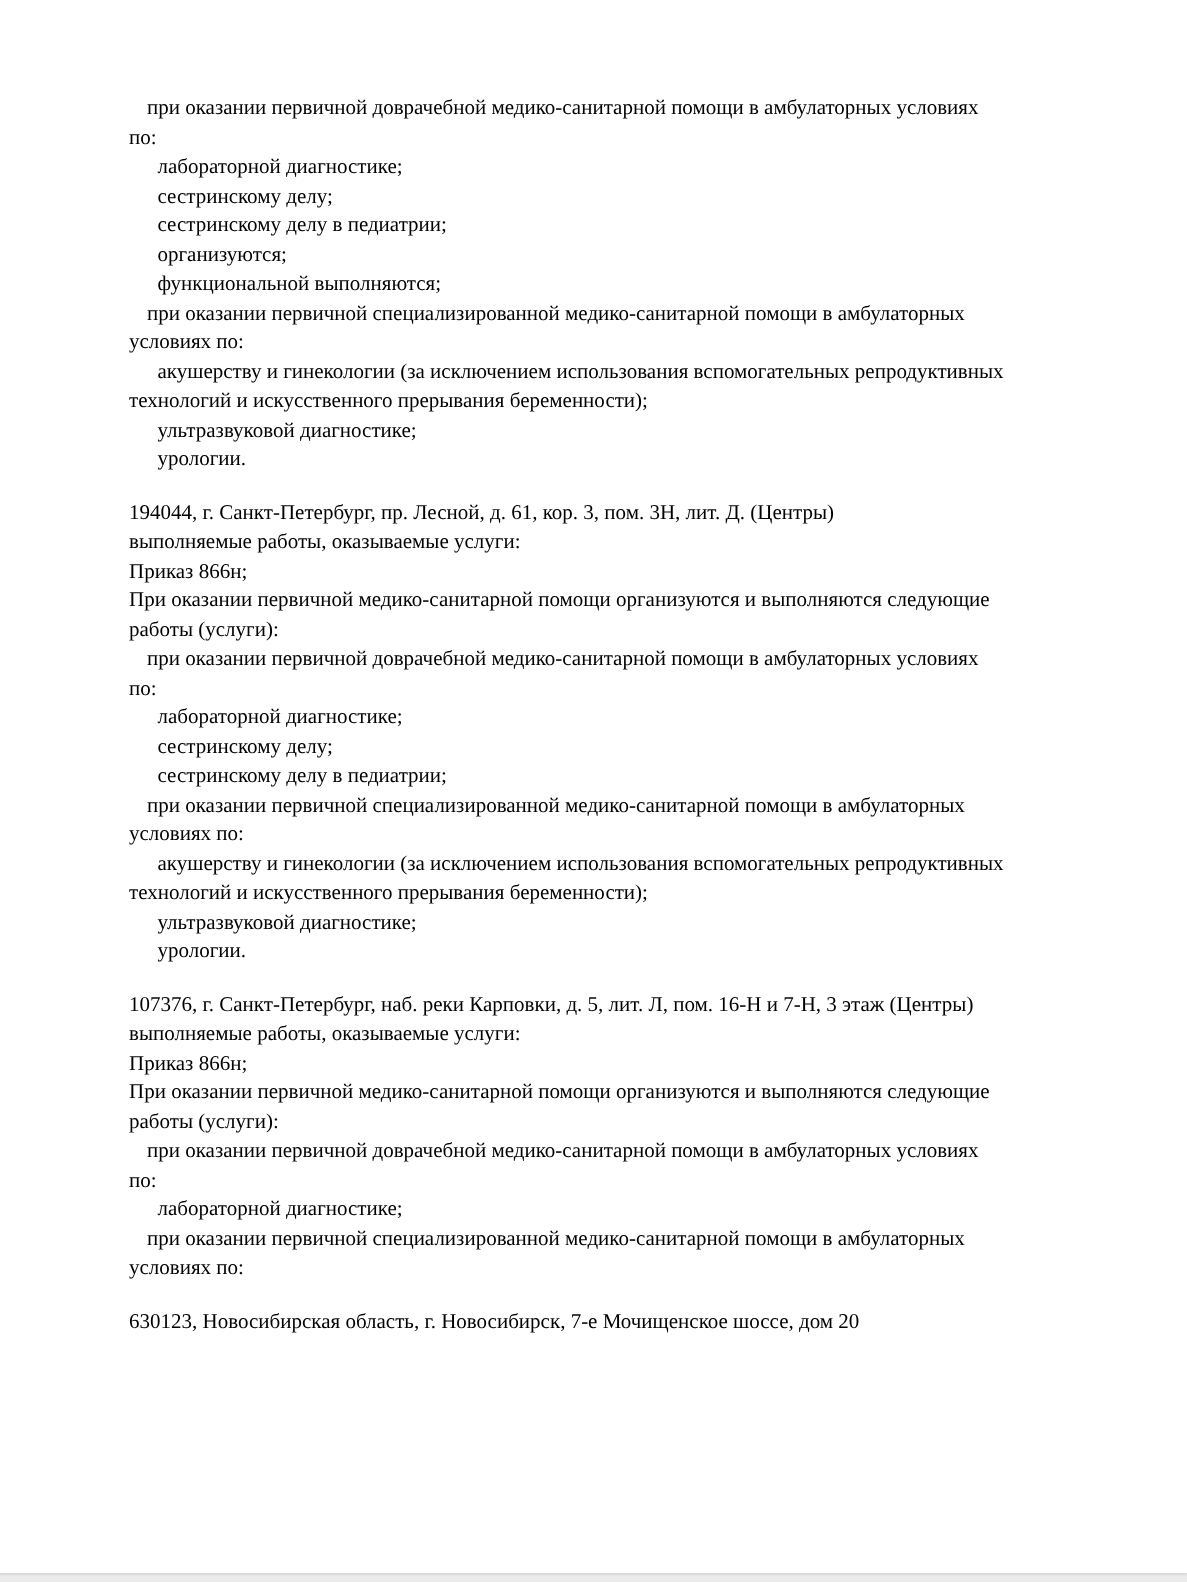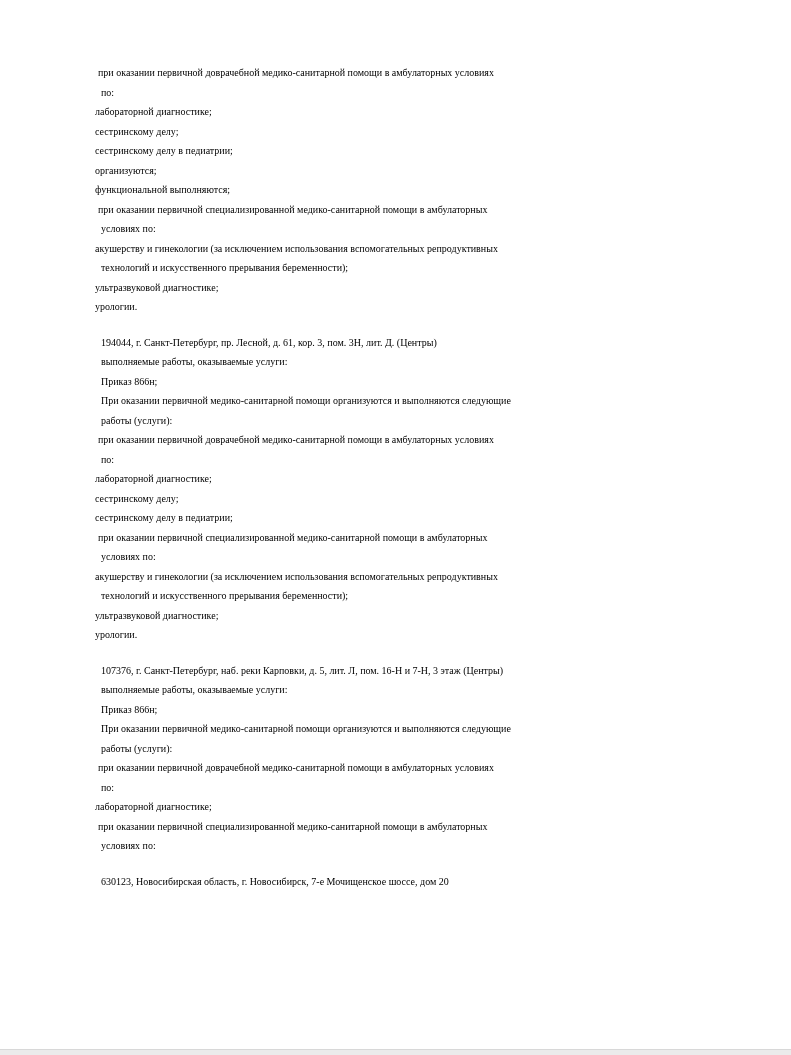--- a/index.html
+++ b/index.html
@@ -8,31 +8,31 @@
     background: #ffffff;
     width: 791px;
     height: 1055px;
     overflow: hidden;
   }
   .doc {
     box-sizing: border-box;
     width: 659px;
     padding: 63px 52px 0 86px;
     font-family: "Liberation Serif", "DejaVu Serif", serif;
-    font-size: 10px;
+    font-size: 14px;
     line-height: 19.5px;
     color: #000000;
     -webkit-font-smoothing: antialiased;
   }
   .section { margin: 0; }
   .section + .section { margin-top: 16px; }
   .line { white-space: nowrap; }
-  .line.i0 { margin-left: 15px; }
+  .line.i0 { margin-left: 0; }
   .line.i1 { margin-left: 12px; }
-  .line.i2 { margin-left: 9px; }
+  .line.i2 { margin-left: 19px; }
   .scroll-track {
     position: fixed;
     left: 0;
     right: 0;
     bottom: 0;
     height: 5px;
     background: var(--track-color, #ebebeb);
     border-top: 1px solid var(--track-edge, #d8d8d8);
   }
 </style>

